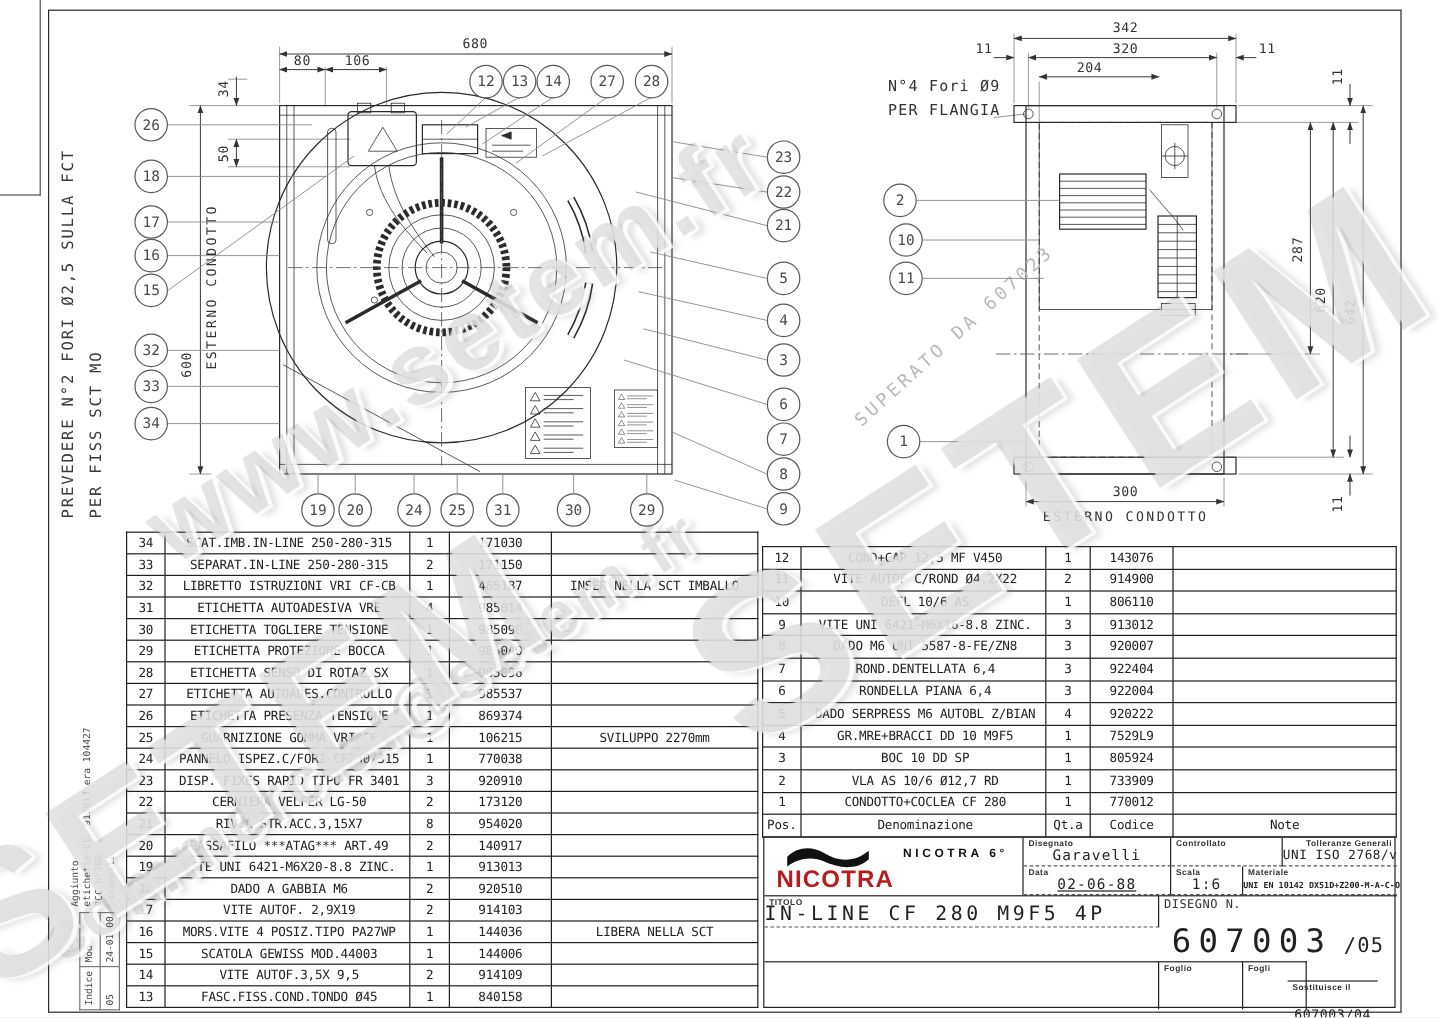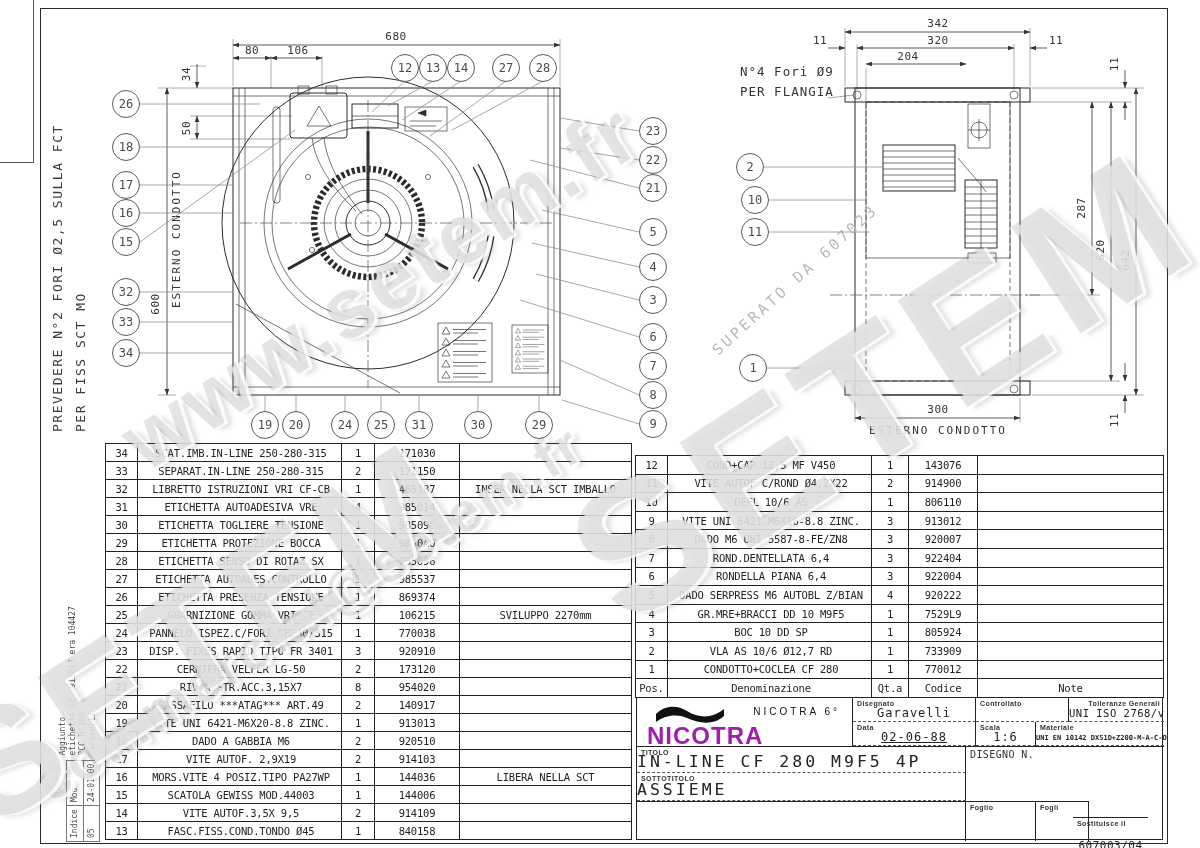--- a/index.html
+++ b/index.html
@@ -47,22 +47,22 @@
   
   .tblock{position:absolute;left:636px;top:697px;width:527px;height:143px;border:1.4px solid #222;box-sizing:border-box;font-family:"Liberation Sans",sans-serif;}
   .tb-cell{position:absolute;box-sizing:border-box;}
   .tb-label{position:absolute;left:4px;top:2px;font-size:7px;font-weight:bold;color:#333;letter-spacing:.4px;white-space:nowrap;}
   .tb-val{position:absolute;left:0;right:0;bottom:2px;text-align:center;font-family:"DejaVu Sans Mono",monospace;font-size:12px;color:#222;letter-spacing:1px;white-space:nowrap;}
   .solidR{border-right:1px solid #222;}
   .solidT{border-top:1px solid #222;}
   .dashB{border-bottom:1px dashed #555;}
   .logo-cell{left:0;top:0;width:216px;height:48px;}
   .logo-wave{position:absolute;left:16px;top:4px;}
-  .logo-text{position:absolute;left:10px;top:24px;font-weight:900;font-size:24px;letter-spacing:1px;color:#a21caf;font-family:"Liberation Sans",sans-serif;}
-  .logo-right{position:absolute;right:12px;top:8px;font-weight:normal;font-size:10px;letter-spacing:3px;color:#111;}
+  .logo-text{position:absolute;left:10px;top:24px;font-weight:900;font-size:20px;letter-spacing:1px;color:#b91c1c;font-family:"Liberation Sans",sans-serif;}
+  .logo-right{position:absolute;right:12px;top:8px;font-weight:bold;font-size:10px;letter-spacing:3px;color:#111;}
   .big-number{position:absolute;left:0;right:0;top:22px;text-align:center;font-family:"DejaVu Sans Mono",monospace;color:#222;white-space:nowrap;}
   .big-number .n{font-size:27px;letter-spacing:6px;}
   .big-number .r{font-size:17px;letter-spacing:1px;}
   .title-val{position:absolute;left:0;right:0;bottom:1px;text-align:left;font-family:"DejaVu Sans Mono",monospace;font-size:16.5px;letter-spacing:3px;color:#222;white-space:nowrap;}
 
   
   .wm{position:absolute;z-index:40;pointer-events:none;font-family:"Liberation Sans",sans-serif;font-weight:bold;
       color:rgba(125,125,125,0.20);text-shadow:3px 3px 1px rgba(255,255,255,0.85),6px 6px 5px rgba(110,110,110,0.22);
       transform:rotate(-33deg);transform-origin:0 50%;white-space:nowrap;}
   .wm1{left:130px;top:400px;font-size:85px;letter-spacing:4px;}
@@ -731,26 +731,26 @@
     </div>
     <div class="tb-cell dashB" style="left:399px;top:24px;width:128px;height:24px;">
       <span class="tb-label">Materiale</span>
       <span class="tb-val" style="font-size:7px;letter-spacing:0;bottom:3px;font-weight:bold;">UNI EN 10142 DX51D+Z200-M-A-C-O</span>
     </div>
 
     <div class="tb-cell solidT solidR dashB" style="left:0;top:48px;width:329px;height:27px;">
       <span class="tb-label">TITOLO</span>
       <span class="title-val">IN-LINE CF 280 M9F5 4P</span>
     </div>
-    <div class="tb-cell solidR dashB" style="left:0;top:75px;width:329px;height:28px;">
-      <span class="tb-label">SOTTOTITOLO</span>
-      <span class="title-val">ASSIEME</span>
-    </div>
     <div class="tb-cell solidT" style="left:329px;top:48px;width:198px;height:55px;">
       <span class="tb-label" style="font-size:10px;font-weight:normal;font-family:'DejaVu Sans Mono',monospace;">DISEGNO N.</span>
+      <div class="big-number">
+        <span class="n">607003</span>
+        <span class="r">/05</span>
+      </div>
     </div>
 
     <div class="tb-cell solidT solidR" style="left:0;top:103px;width:329px;height:40px;"></div>
     <div class="tb-cell solidT solidR" style="left:329px;top:103px;width:70px;height:40px;">
       <span class="tb-label">Foglio</span>
     </div>
     <div class="tb-cell solidT solidR" style="left:399px;top:103px;width:53px;height:40px;">
       <span class="tb-label">Fogli</span>
     </div>
     <div class="tb-cell solidT dashB" style="left:436px;top:103px;width:75px;height:40px;margin-top:16px;">

